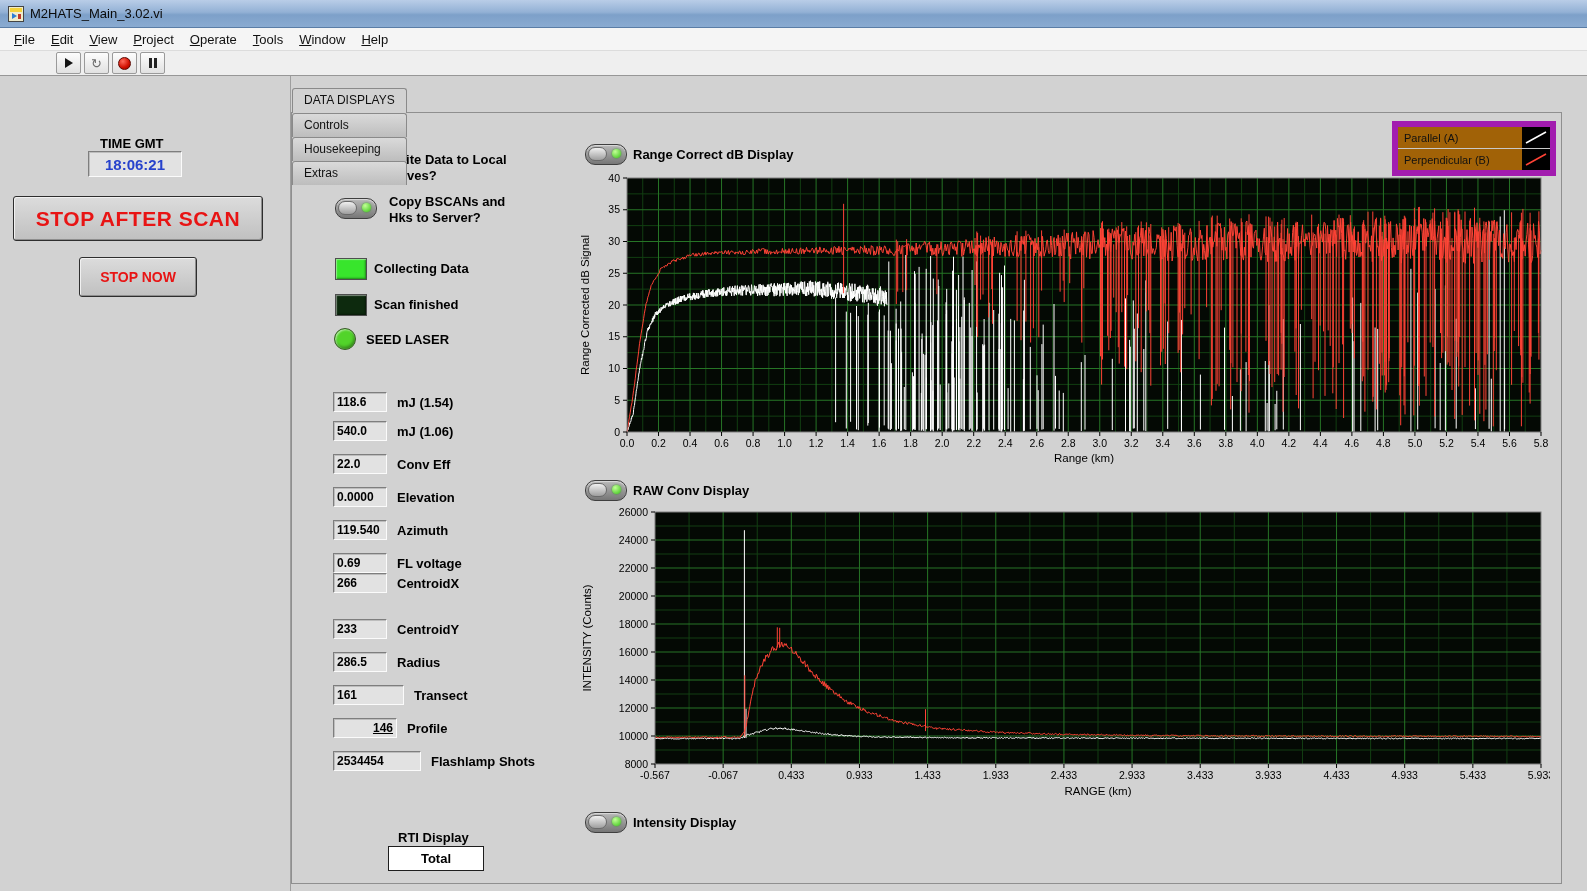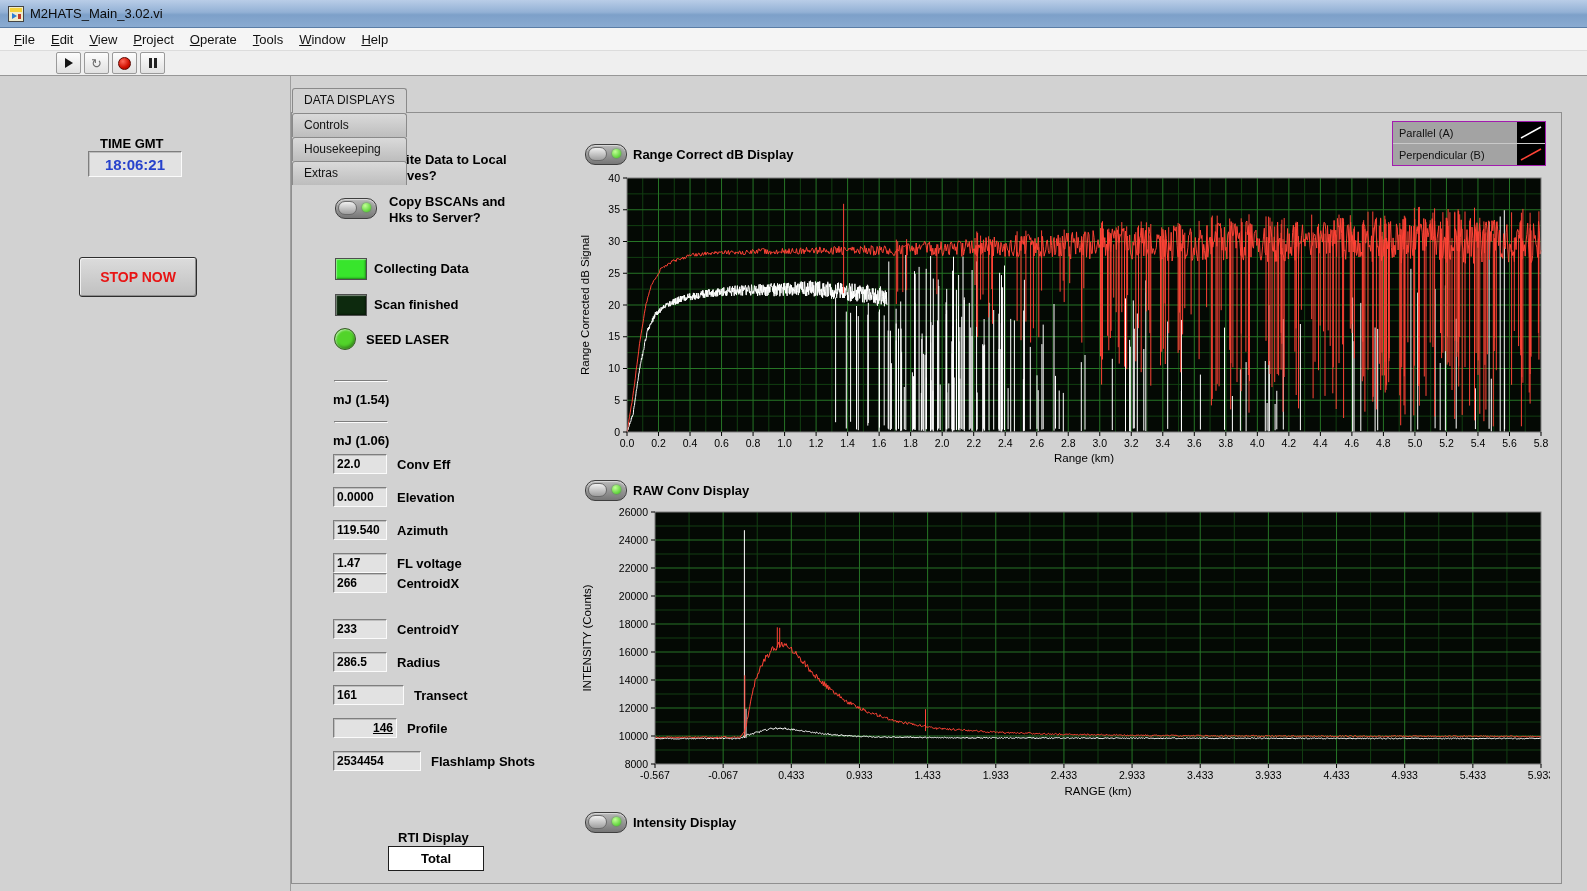--- a/index.html
+++ b/index.html
@@ -63,21 +63,21 @@
 
   .rti-select{position:absolute;left:388px;top:770px;width:94px;height:23px;background:#ffffff;border:1px solid #1e1e1e;
     display:flex;align-items:center;justify-content:center;font-weight:bold;font-size:13px;cursor:pointer;}
 
   .tabstrip{position:absolute;left:292px;top:12px;display:flex;z-index:3;flex-direction:column;}
   .tab{height:23px;line-height:23px;padding:0 11px;font-size:12px;background:linear-gradient(#dadada,#bdbdbd);
     border:1px solid #8a8a8a;border-bottom:none;border-radius:3px 3px 0 0;margin-right:2px;color:#111;cursor:pointer;}
   .tab.selected{background:#d2d2d2;height:24px;}
   .tabpage{position:absolute;left:291px;top:36px;width:1271px;height:772px;border:1px solid #8f8f8f;box-sizing:border-box;}
 
-  .legend{position:absolute;left:1392px;top:45px;width:152px;border:1px solid #a21caf;background:#a3a3a3;}
+  .legend{position:absolute;left:1392px;top:45px;width:152px;border:6px solid #a21caf;background:#a16207;}
   .legend-row{display:flex;height:21px;align-items:stretch;border-bottom:1px solid #c9c9c9;cursor:pointer;}
   .legend-row:last-child{border-bottom:none;}
   .legend-label{flex:1;font-size:11px;display:flex;align-items:center;padding-left:6px;color:#111;}
   .legend-sample{width:28px;background:#000;display:flex;}
 
   .chart{position:absolute;}
 </style>
 </head>
 <body>
 
@@ -122,20 +122,21 @@
           <div></div>
         </div>
     </div>
   </div>
 
   <div class="panel">
     <div class="divider-v"></div>
 
     <div class="lv-label" style="left:100px;top:60px;">TIME GMT</div>
     <div class="time-box sunken" style="color: rgb(39, 66, 204);">18:06:21</div>
+    <button class="lv-button stop-after" style="color: rgb(232, 20, 20);">STOP AFTER SCAN</button>
     <button class="lv-button stop-now" style="color: rgb(232, 20, 20);">STOP NOW</button>
 
     <div class="tabstrip" id="tabstrip">
         <div class="tab selected">DATA DISPLAYS</div>
         <div class="tab">Controls</div>
         <div class="tab">Housekeeping</div>
         <div class="tab">Extras</div>
       </div>
     <div class="tabpage"></div>
 
@@ -148,42 +149,42 @@
     <div class="led-rect" style="left: 335px; top: 182px; background: rgb(56, 229, 44);"></div>
     <div class="lv-label" style="left:374px;top:185px;">Collecting Data</div>
 
     <div class="led-rect" style="left: 335px; top: 218px; background: rgb(13, 42, 14);"></div>
     <div class="lv-label" style="left:374px;top:221px;">Scan finished</div>
 
     <div class="led-round" style="left: 334px; top: 252px; background: rgb(82, 212, 42);"></div>
     <div class="lv-label" style="left:366px;top:256px;">SEED LASER</div>
 
     <div id="fields">
-        <div class="field-row" style="top: 304px; flex-direction: column;">
+        <div class="field-row" style="top: 316px;">
           <div class="field-box sunken" style="width: 54px;">118.6</div>
           <div class="field-label">mJ (1.54)</div>
         </div>
-        <div class="field-row" style="top: 345px; flex-direction: column;">
+        <div class="field-row" style="top: 345px;">
           <div class="field-box sunken" style="width: 54px;">540.0</div>
           <div class="field-label">mJ (1.06)</div>
         </div>
         <div class="field-row" style="top: 378px;">
           <div class="field-box sunken" style="width: 54px;">22.0</div>
           <div class="field-label">Conv Eff</div>
         </div>
         <div class="field-row" style="top: 411px;">
           <div class="field-box sunken" style="width: 54px;">0.0000</div>
           <div class="field-label">Elevation</div>
         </div>
         <div class="field-row" style="top: 444px;">
           <div class="field-box sunken" style="width: 54px;">119.540</div>
           <div class="field-label">Azimuth</div>
         </div>
         <div class="field-row" style="top: 477px;">
-          <div class="field-box sunken" style="width: 54px;">1.47</div>
+          <div class="field-box sunken" style="width: 54px;">0.69</div>
           <div class="field-label">FL voltage</div>
         </div>
         <div class="field-row" style="top: 497px;">
           <div class="field-box sunken" style="width: 54px;">266</div>
           <div class="field-label">CentroidX</div>
         </div>
         <div class="field-row" style="top: 543px;">
           <div class="field-box sunken" style="width: 54px;">233</div>
           <div class="field-label">CentroidY</div>
         </div>

